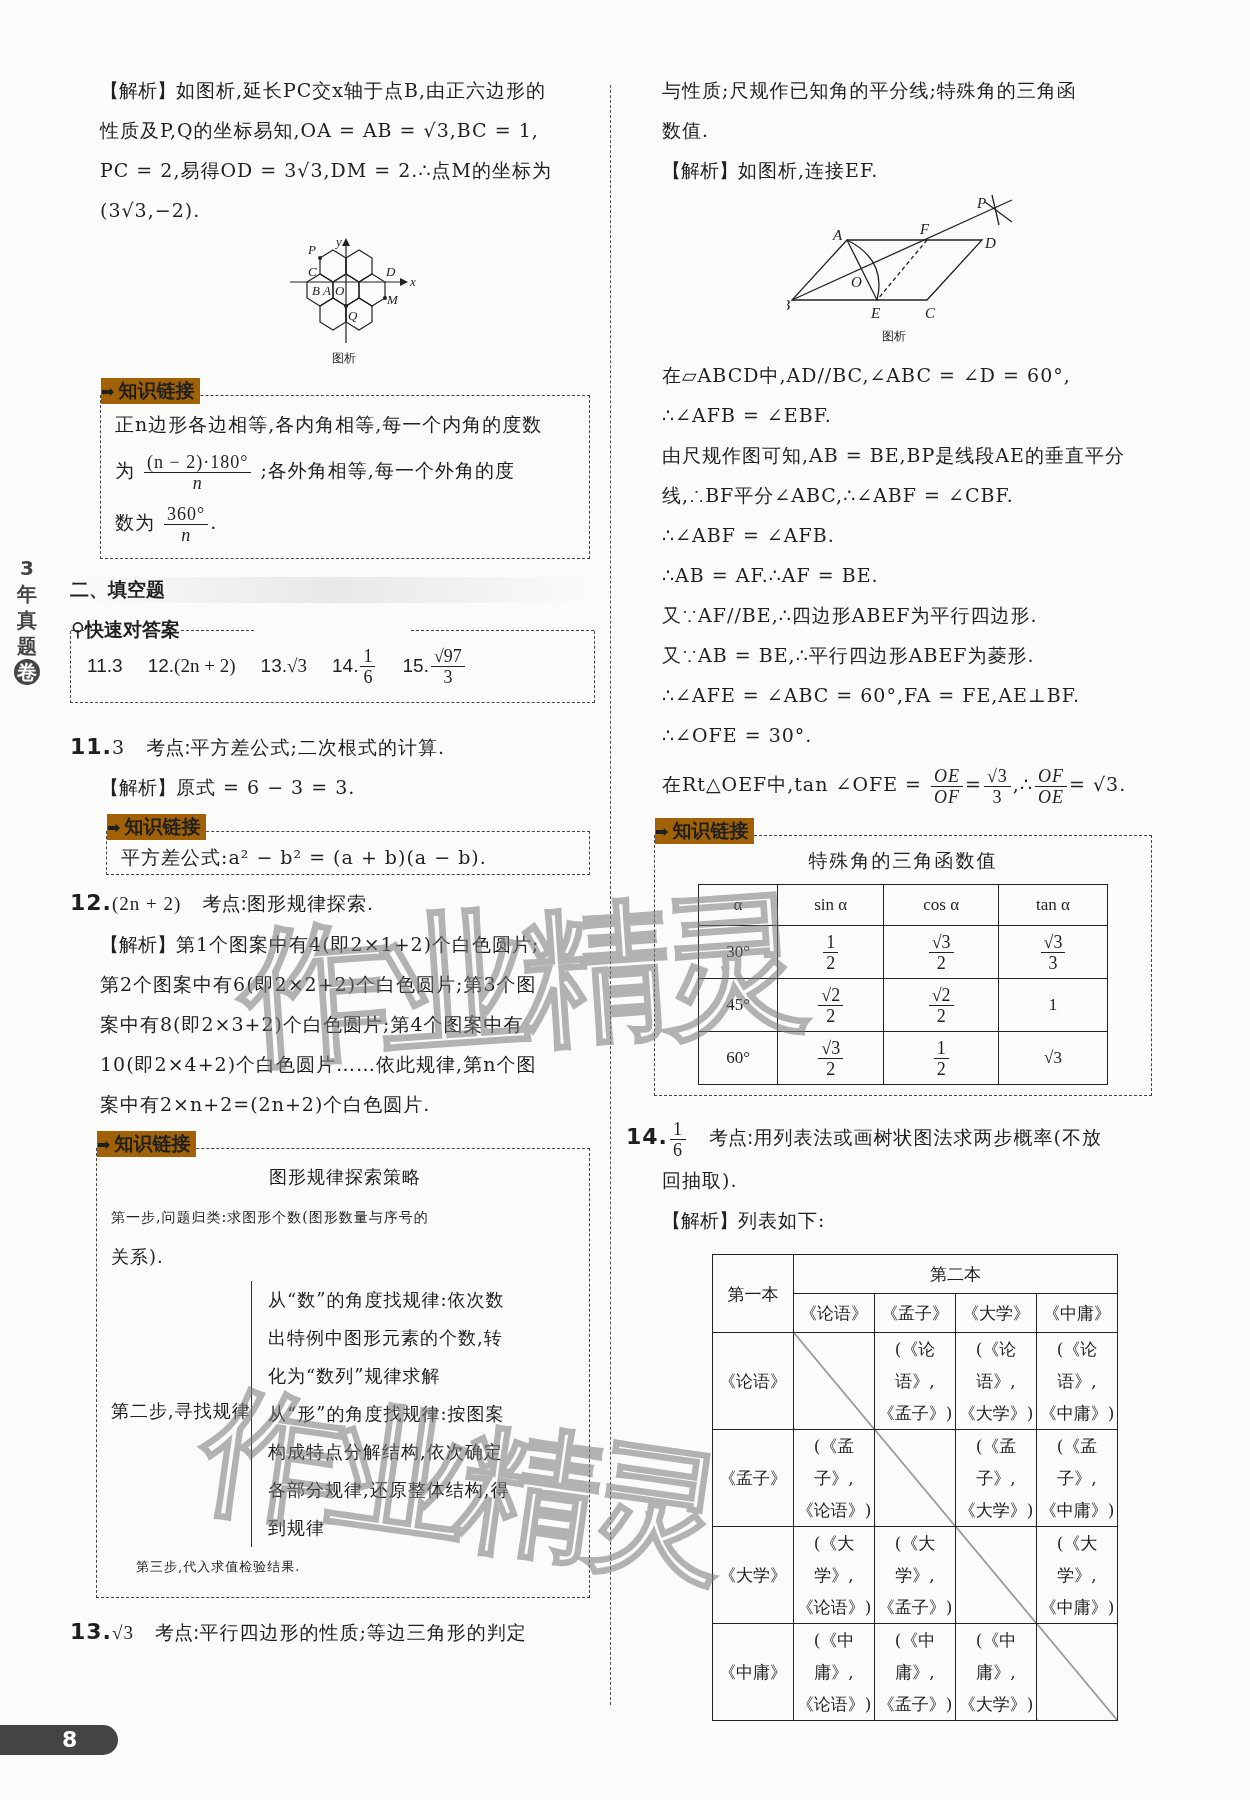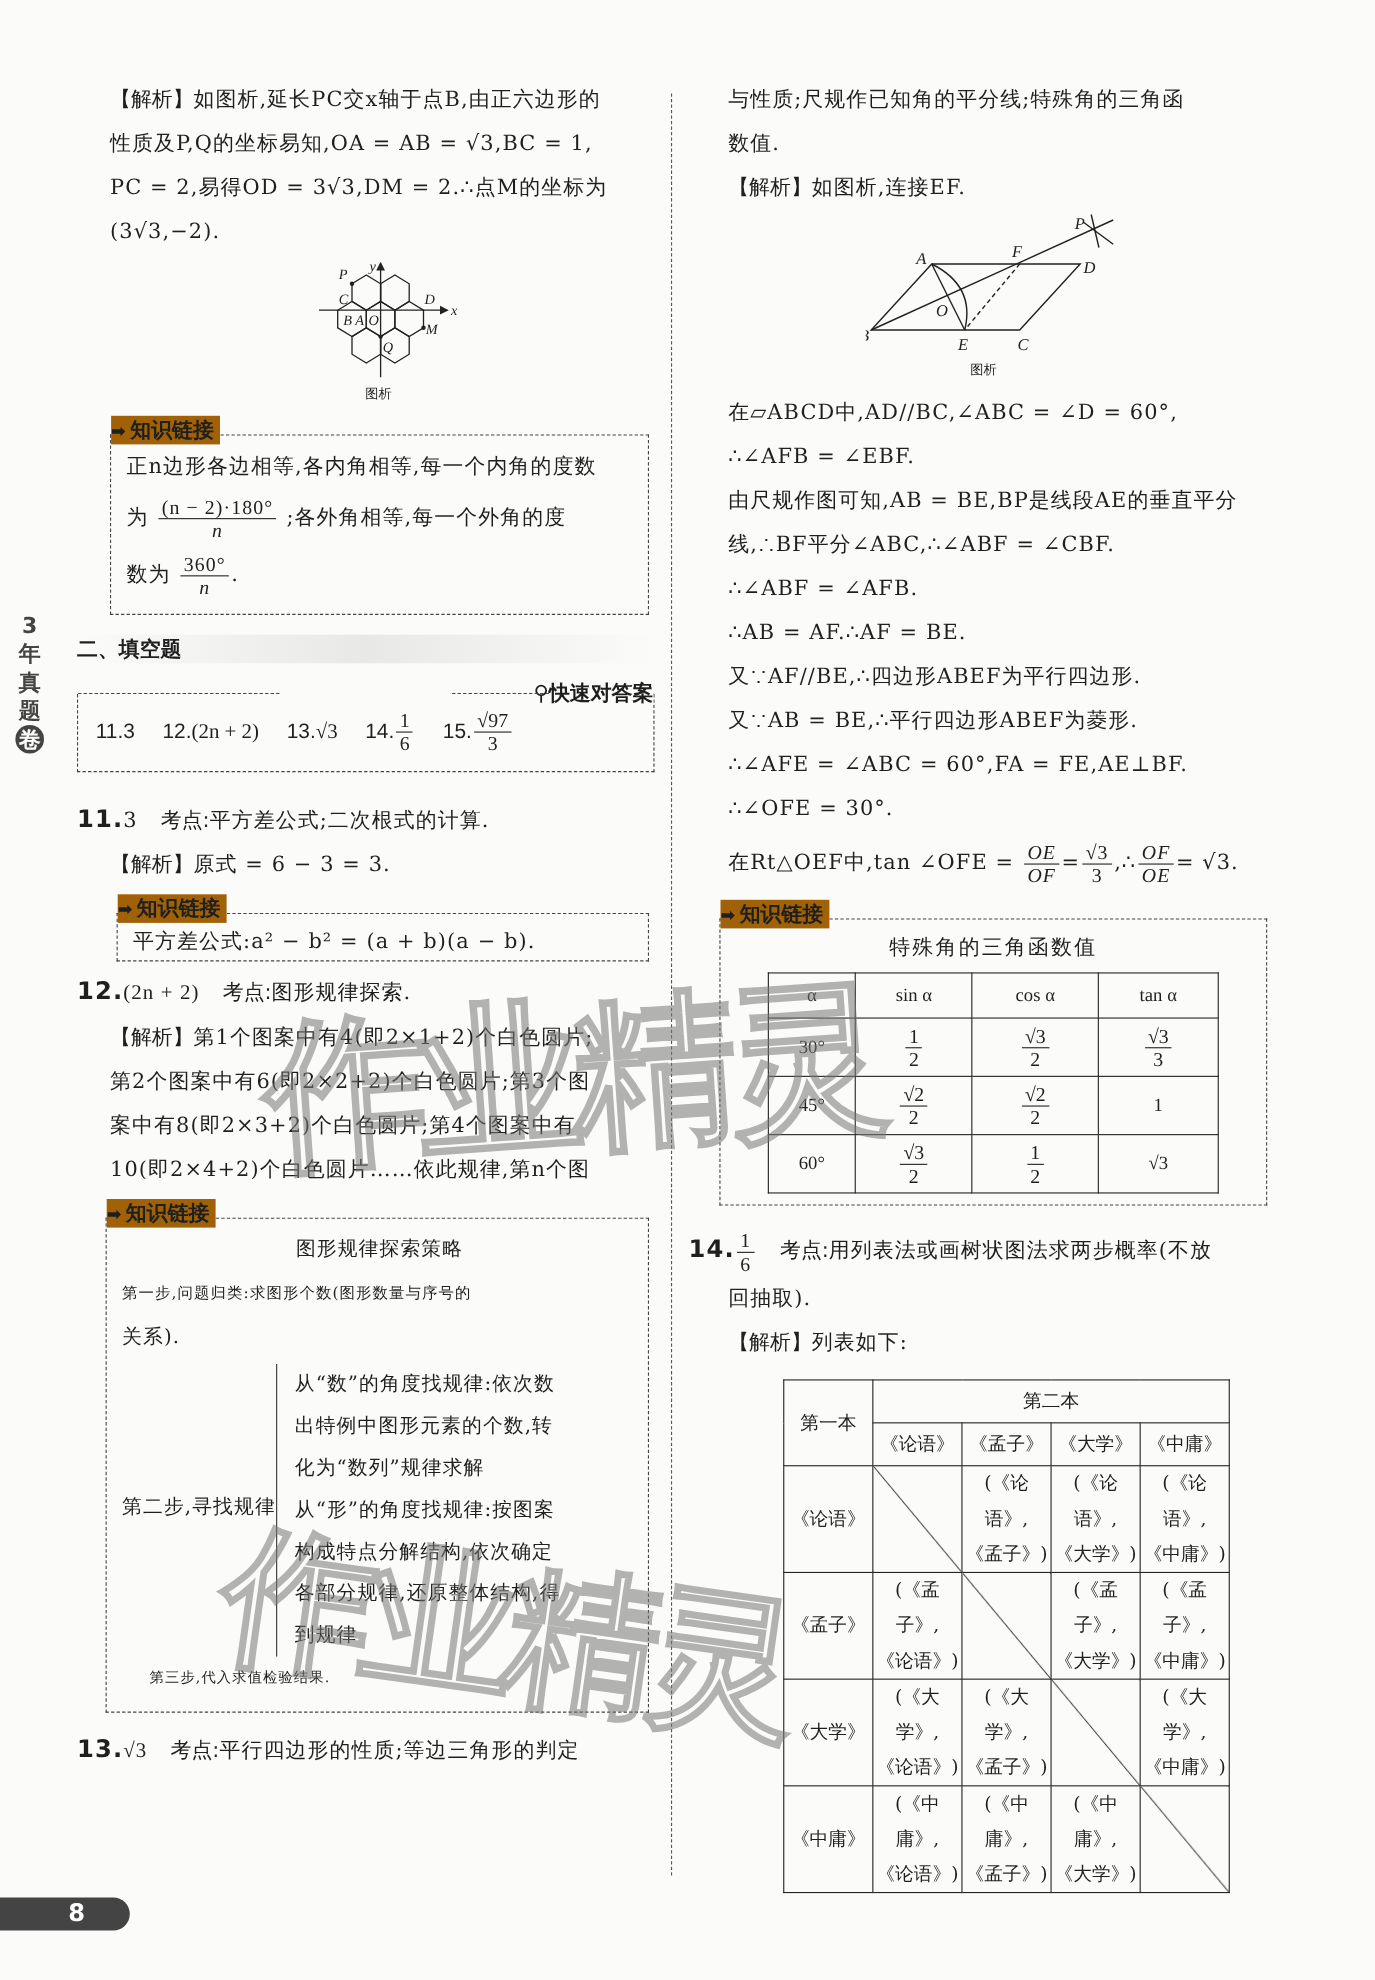--- a/index.html
+++ b/index.html
@@ -17,21 +17,21 @@
   .frac { display:inline-flex; flex-direction:column; align-items:center; vertical-align:middle; font-family:"Liberation Serif",serif; font-size:18px; line-height:20px; margin:0 2px; }
   .frac .num { border-bottom:1.2px solid #222; padding:0 3px; }
   .frac .den { padding:0 3px; }
   .figure { position:relative; text-align:center; }
   .fig-caption { font-size:12px; }
   .kbox { position:relative; border:1.5px dashed #444; padding:8px 10px 10px 14px; margin-top:24px; }
   .kbox-title { position:absolute; top:-18px; left:0; background:#a16207; padding-right:6px; font-family:"DejaVu Sans",sans-serif; font-weight:bold; font-size:19px; }
   .kbox-title .arrow { font-size:16px; margin-right:4px; }
   .section-title { font-family:"DejaVu Sans",sans-serif; font-weight:bold; font-size:19px; margin-top:18px; background:linear-gradient(90deg,#fbfbfa 0%,#e8e8e6 50%,#fbfbfa 100%); }
   .quick-box { position:relative; border:1.5px dashed #444; border-top:none; margin-top:28px; padding:10px 16px; }
-  .quick-box .qtitle { position:absolute; left:0; right:0; top:-14px; text-align:right; font-family:"DejaVu Sans",sans-serif; font-weight:bold; font-size:19px; }
+  .quick-box .qtitle { position:absolute; left:0; right:0; top:-14px; text-align:left; font-family:"DejaVu Sans",sans-serif; font-weight:bold; font-size:19px; }
   .quick-box .qtitle::before, .quick-box .qtitle::after { content:""; position:absolute; top:13px; width:35%; border-top:1.5px dashed #444; }
   .quick-box .qtitle::before { left:0; } .quick-box .qtitle::after { right:0; }
   .qitem { display:inline-block; margin-right:20px; font-size:19px; font-family:"Liberation Sans",sans-serif; }
   .pnum { font-family:"DejaVu Sans",sans-serif; font-weight:bold; font-size:22px; }
   table.trig { border-collapse:collapse; width:410px; margin:10px auto 4px; font-family:"Liberation Serif",serif; font-size:17px; }
   table.trig td, table.trig th { border:1.5px solid #222; text-align:center; height:50px; font-weight:normal; }
   table.trig th { height:38px; }
   table.books { border-collapse:collapse; margin:14px 0 0 22px; font-size:17px; }
   table.books td { border:1.5px solid #222; text-align:center; width:80px; height:72px; line-height:32px; padding:0; position:relative; }
   table.books tr.h td { height:38px; }
@@ -145,20 +145,21 @@
     </div>
   </div>
 
   <div style="margin-left:-30px;margin-top:8px;">
     <div class="line"><span class="pnum">12.</span><span style="font-family:'Liberation Serif',serif;">(2n + 2)</span>&nbsp;&nbsp;&nbsp;<span class="b">考点:</span><span>图形规律探索.</span></div>
     <div style="margin-left:30px;">
       <div class="line"><span class="b">【解析】</span><span>第1个图案中有4(即2×1+2)个白色圆片;</span></div>
       <div class="line">第2个图案中有6(即2×2+2)个白色圆片;第3个图</div>
       <div class="line">案中有8(即2×3+2)个白色圆片;第4个图案中有</div>
       <div class="line">10(即2×4+2)个白色圆片……依此规律,第n个图</div>
+      <div class="line">案中有2×n+2=(2n+2)个白色圆片.</div>
     </div>
     <div class="kbox" style="margin-left:26px;margin-right:5px;">
       <div class="kbox-title"><span class="arrow">➡</span><span>知识链接</span></div>
       <div class="line" style="text-align:center;font-size:18px;">图形规律探索策略</div>
       <div class="line" style="font-size:14px;">第一步,问题归类:求图形个数(图形数量与序号的</div>
       <div class="line" style="font-size:18px;">关系).</div>
       <div style="position:relative;margin-top:4px;">
         <div class="line" style="position:absolute;left:0;top:110px;font-size:18px;">第二步,寻找规律</div>
         <div class="bracket-block" style="font-size:18px;padding-left:16px;">
           <div class="line" style="line-height:38px;font-size:18px;">从“数”的角度找规律:依次数</div>

